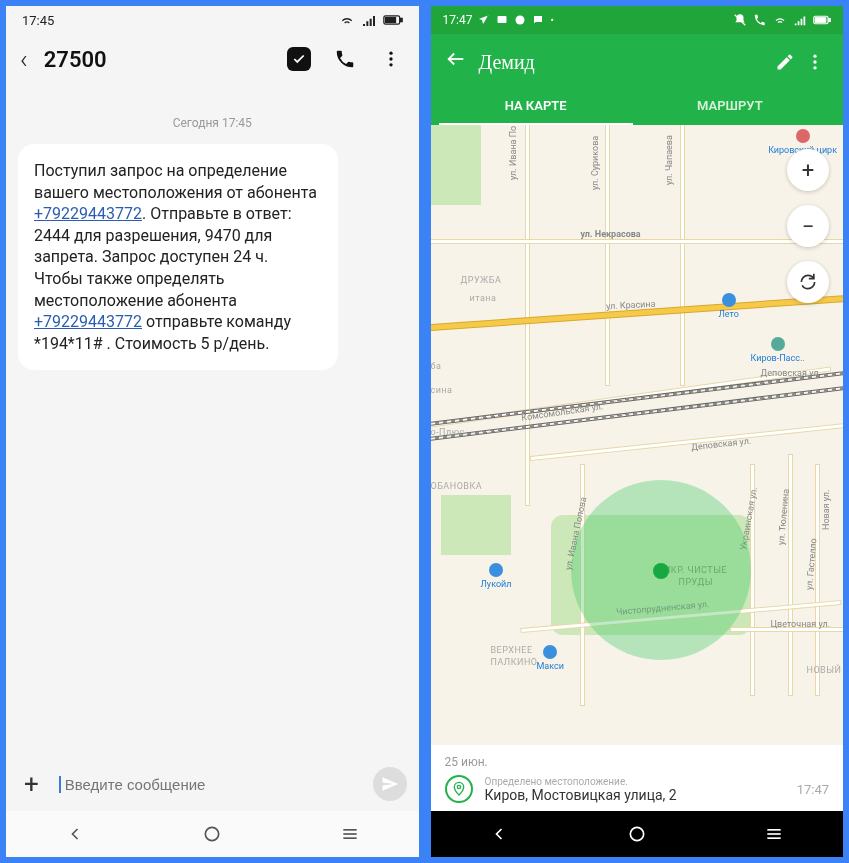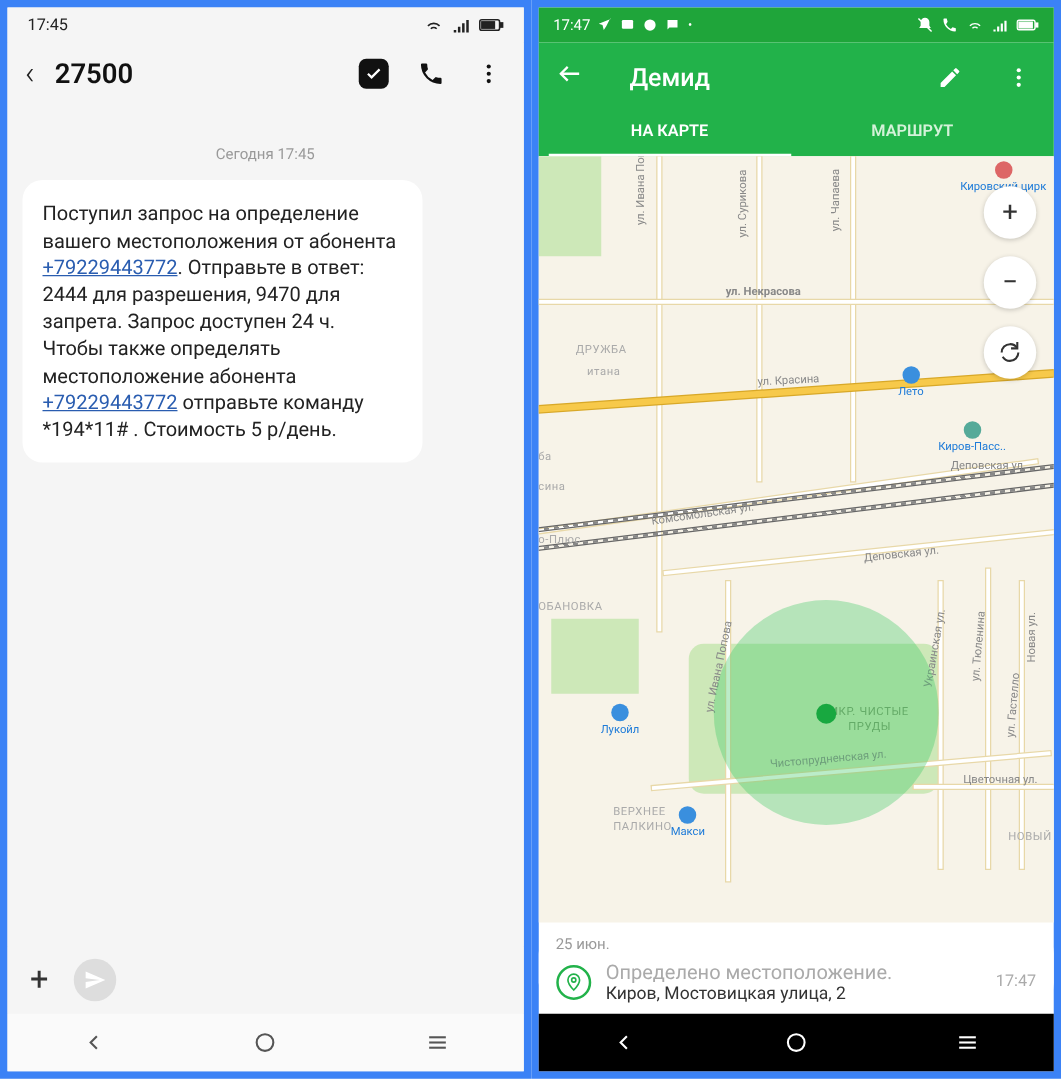--- a/index.html
+++ b/index.html
@@ -175,22 +175,23 @@
       align-items: center;
       gap: 6px;
     }
     .header-green {
       background: #22b24a;
       padding: 14px 16px 0 8px;
     }
     .header-green-row {
       display: flex;
       align-items: center;
-      gap: 31px;
+      gap: 6px;
       padding-bottom: 10px;
+      font-family: Liberation Serif, serif;
     }
     .arrow-back {
       color: #fff;
       font-size: 22px;
       padding: 0 6px;
     }
     .header-green-title {
       flex: 1;
       color: #fff;
       font-size: 20px;
@@ -325,21 +326,21 @@
       border: 2px solid #22b24a;
       display: flex;
       align-items: center;
       justify-content: center;
       color: #22b24a;
     }
     .bc-text {
       flex: 1;
     }
     .bc-sub {
-      font-size: 16px;
+      font-size: 10px;
       color: #aaa;
     }
     .bc-main {
       font-size: 14px;
       color: #333;
     }
     .bc-time {
       font-size: 13px;
       color: #aaa;
     }
@@ -392,20 +393,21 @@
   <div class="main-left">
     <div class="timestamp">Сегодня 17:45</div>
     <div class="bubble">
       <span>Поступил запрос на определение вашего местоположения от абонента </span><a class="link">+79229443772</a><span>. Отправьте в ответ: 2444 для разрешения, 9470 для запрета. Запрос доступен 24 ч.</span><br>
       <span>Чтобы также определять местоположение абонента </span><a class="link">+79229443772</a><span> отправьте команду *194*11# . Стоимость 5 р/день.</span>
     </div>
   </div>
 
   <div class="composer">
     <span class="plus-btn">+</span>
+    <input class="composer-input" placeholder="Введите сообщение" style="">
     <div class="send-btn">
       <svg width="18" height="18" viewBox="0 0 24 24" fill="#fff">
           <path d="M2 21l21-9L2 3v7l15 2-15 2z"></path>
         </svg>
     </div>
   </div>
 
   <div class="nav-bar">
     <div class="nav-icon">
         <svg width="20" height="20" viewBox="0 0 24 24" stroke="#555" stroke-width="2" fill="none">

